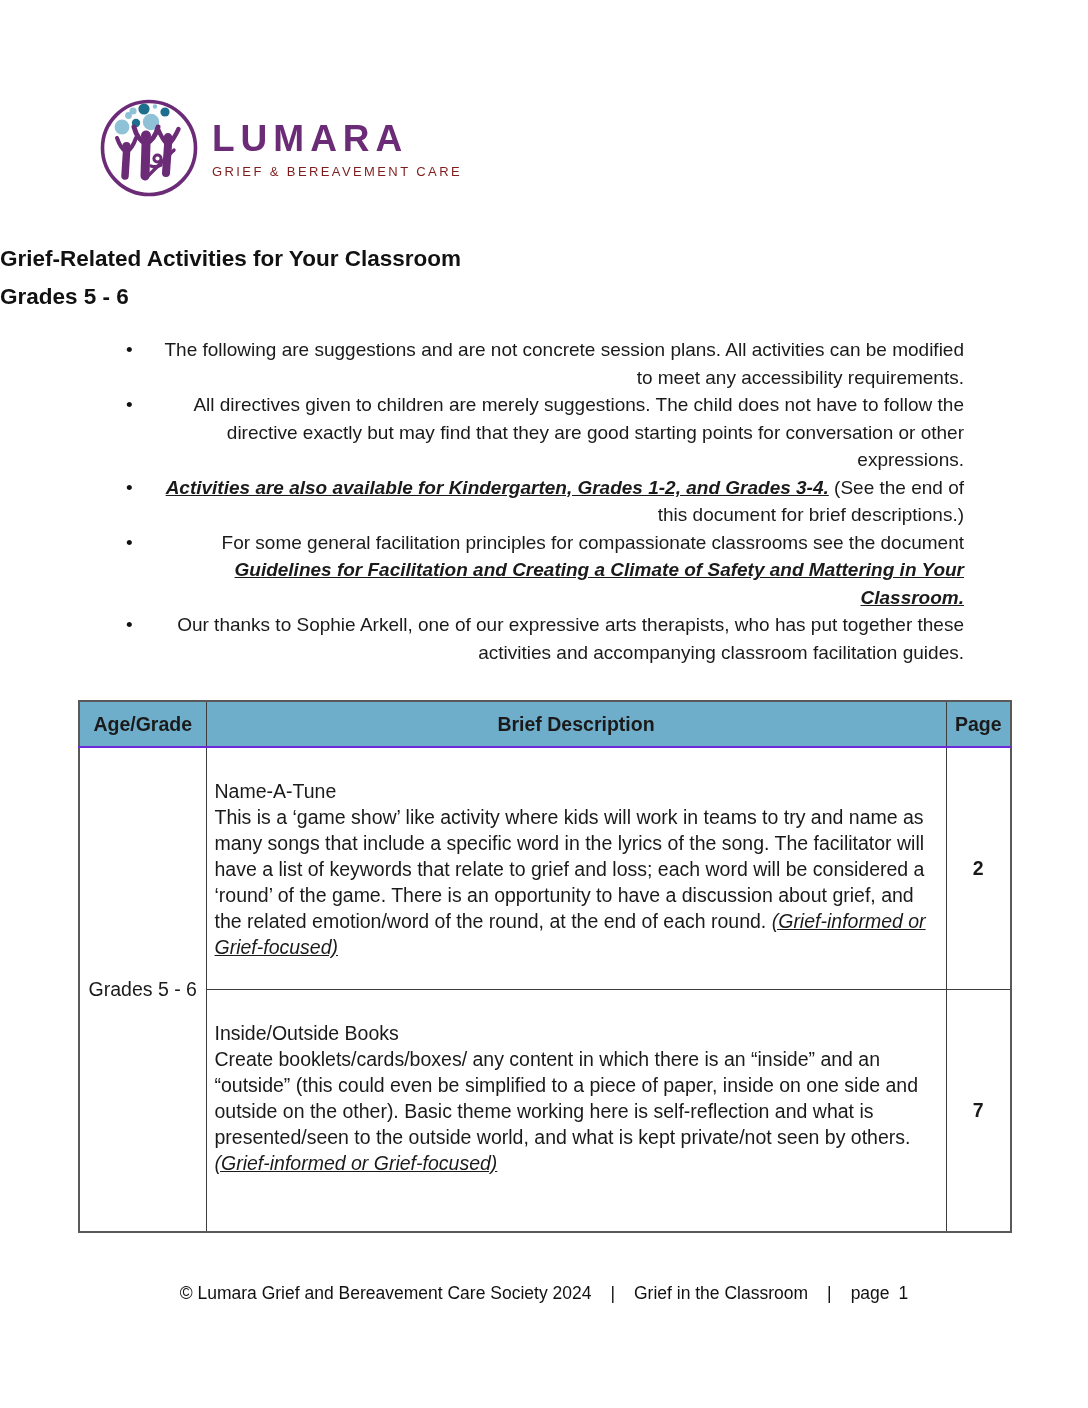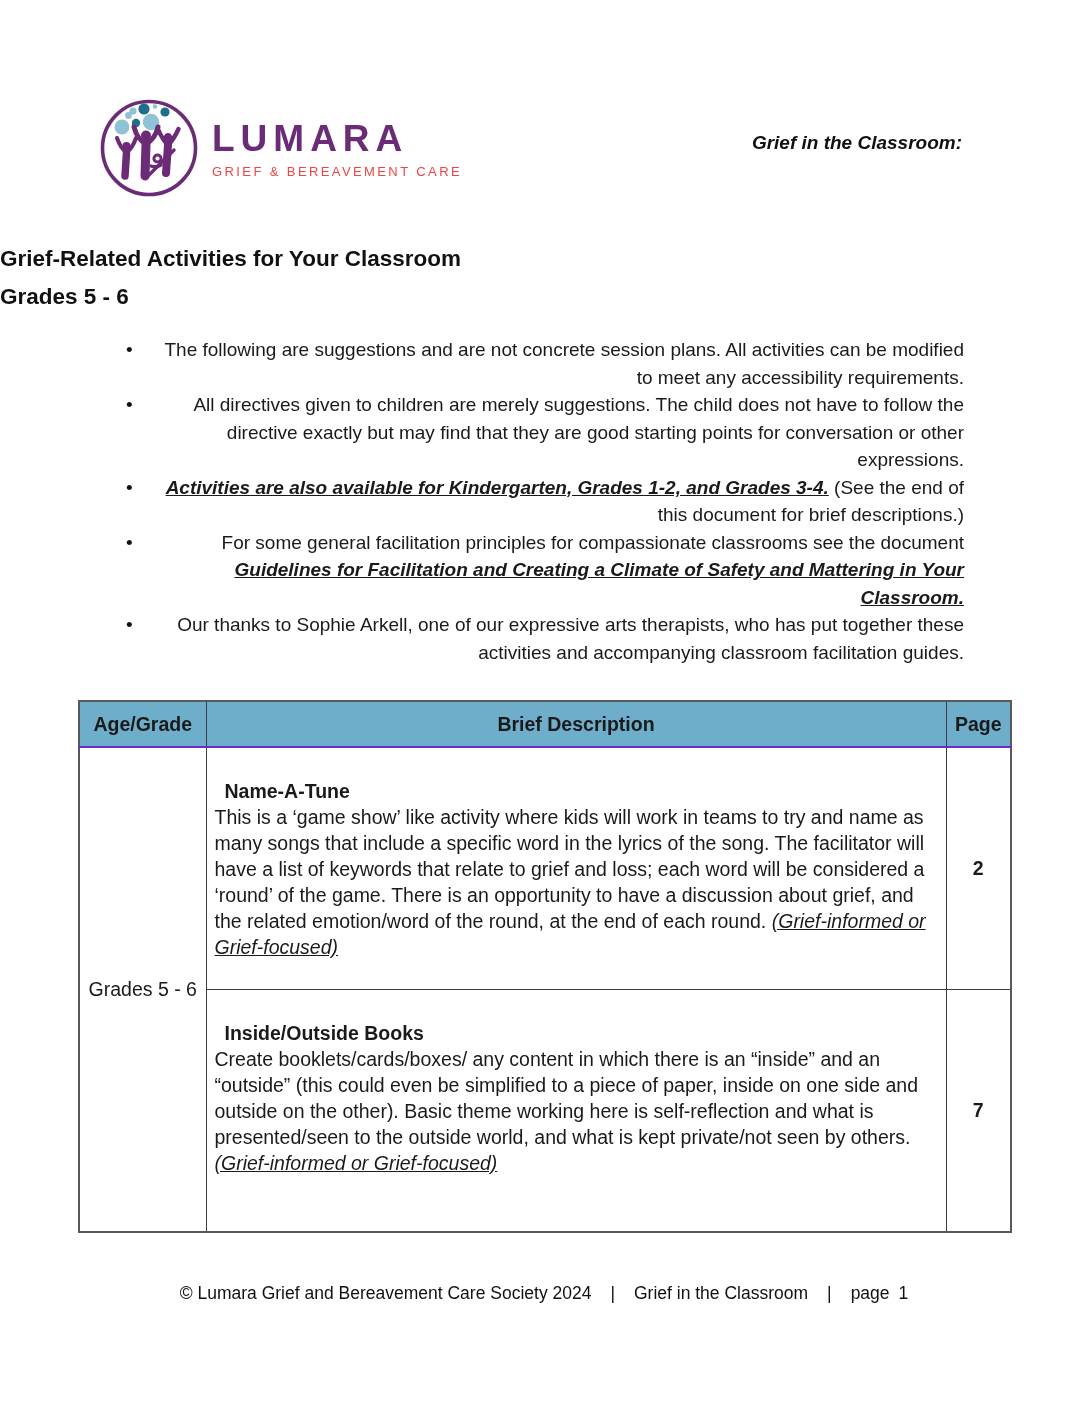--- a/index.html
+++ b/index.html
@@ -16,21 +16,21 @@
   
   .brand-row{position:absolute;left:99px;top:96px;display:flex;align-items:flex-start;gap:13px;}
   .logo-svg{width:100px;height:102px;display:block;}
   .wordmark{padding-top:24px;}
   .brand-name{
     font-size:37px;font-weight:bold;letter-spacing:6px;
     color:#6B2B77;line-height:1;
   }
   .brand-tagline{
     margin-top:7px;font-size:13px;letter-spacing:2.4px;
-    color:#ef4444;font-weight:500;white-space:nowrap;
+    color:#7f1d1d;font-weight:500;white-space:nowrap;
   }
 
   .doc-header{
     position:absolute;right:126px;top:127px;
     text-align:right;font-size:19px;font-weight:bold;font-style:italic;
     line-height:31px;color:#111;
   }
 
   
   .doc-title{
@@ -73,21 +73,21 @@
   .col-desc{width:740px;}
   .col-page{width:65px;}
   td.age-cell{
     text-align:center;vertical-align:middle;background:#fff;
   }
   td.desc-cell{
     vertical-align:top;background:#fff;
     padding:30px 14px 18px 8px;
     line-height:26px;height:193px;
   }
-  .desc-title{font-weight:bold;margin-left:10px;}
+  .desc-title{font-weight:normal;}
   td.page-cell{
     text-align:center;vertical-align:middle;font-weight:bold;background:#fff;
   }
 
   
   .footer{
     position:absolute;left:0;top:1283px;width:100%;
     text-align:center;font-size:17.5px;color:#111;
   }
   .footer .bar{display:inline-block;margin:0 19px;}
@@ -133,21 +133,20 @@
         <path d="M52,70 Q57,72 62,69" stroke-width="3.4"></path>
       </g>
     </svg>
     <div class="wordmark">
       <div class="brand-name">LUMARA</div>
       <div class="brand-tagline">GRIEF &amp; BEREAVEMENT CARE</div>
     </div>
   </div>
 
   <div class="doc-header">
-    <div>Grief in the Classroom:</div>
   </div>
 
   <div class="doc-title">
     <div>Grief-Related Activities for Your Classroom</div>
     <div>Grades 5 - 6</div>
   </div>
 
   <ul class="bullets">
     <li><span>The following are suggestions and are not concrete session plans. All activities can be modified to meet any accessibility requirements.</span></li>
     <li><span>All directives given to children are merely suggestions. The child does not have to follow the directive exactly but may find that they are good starting points for conversation or other expressions.</span></li>

